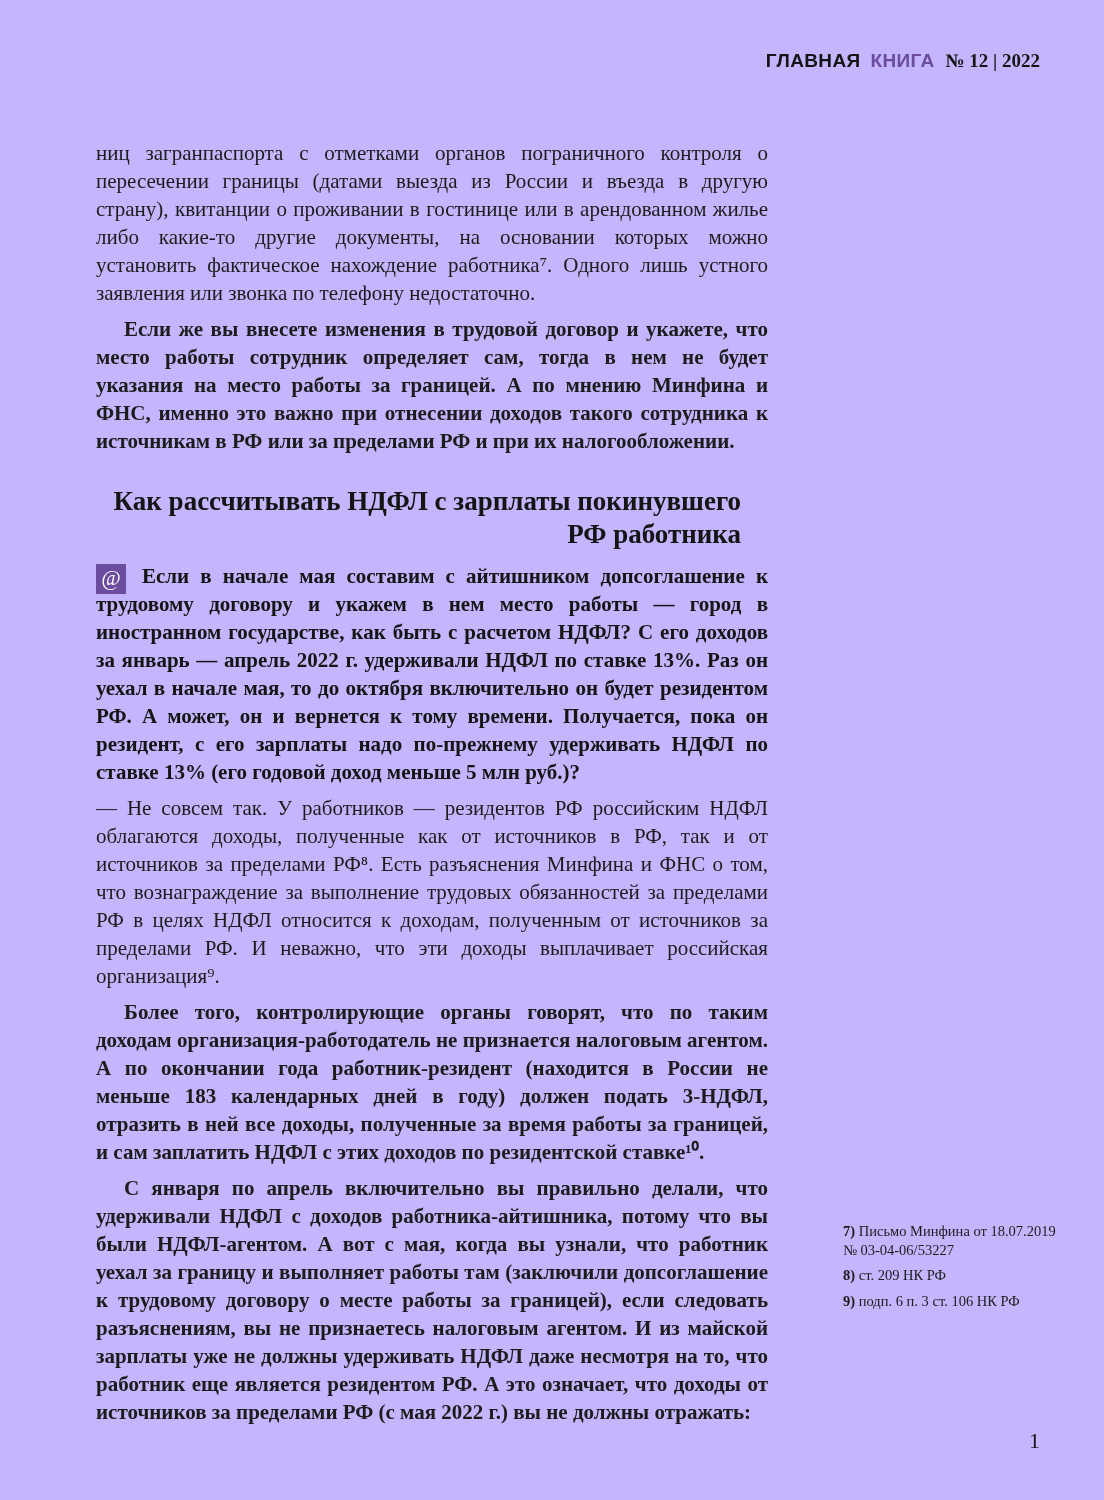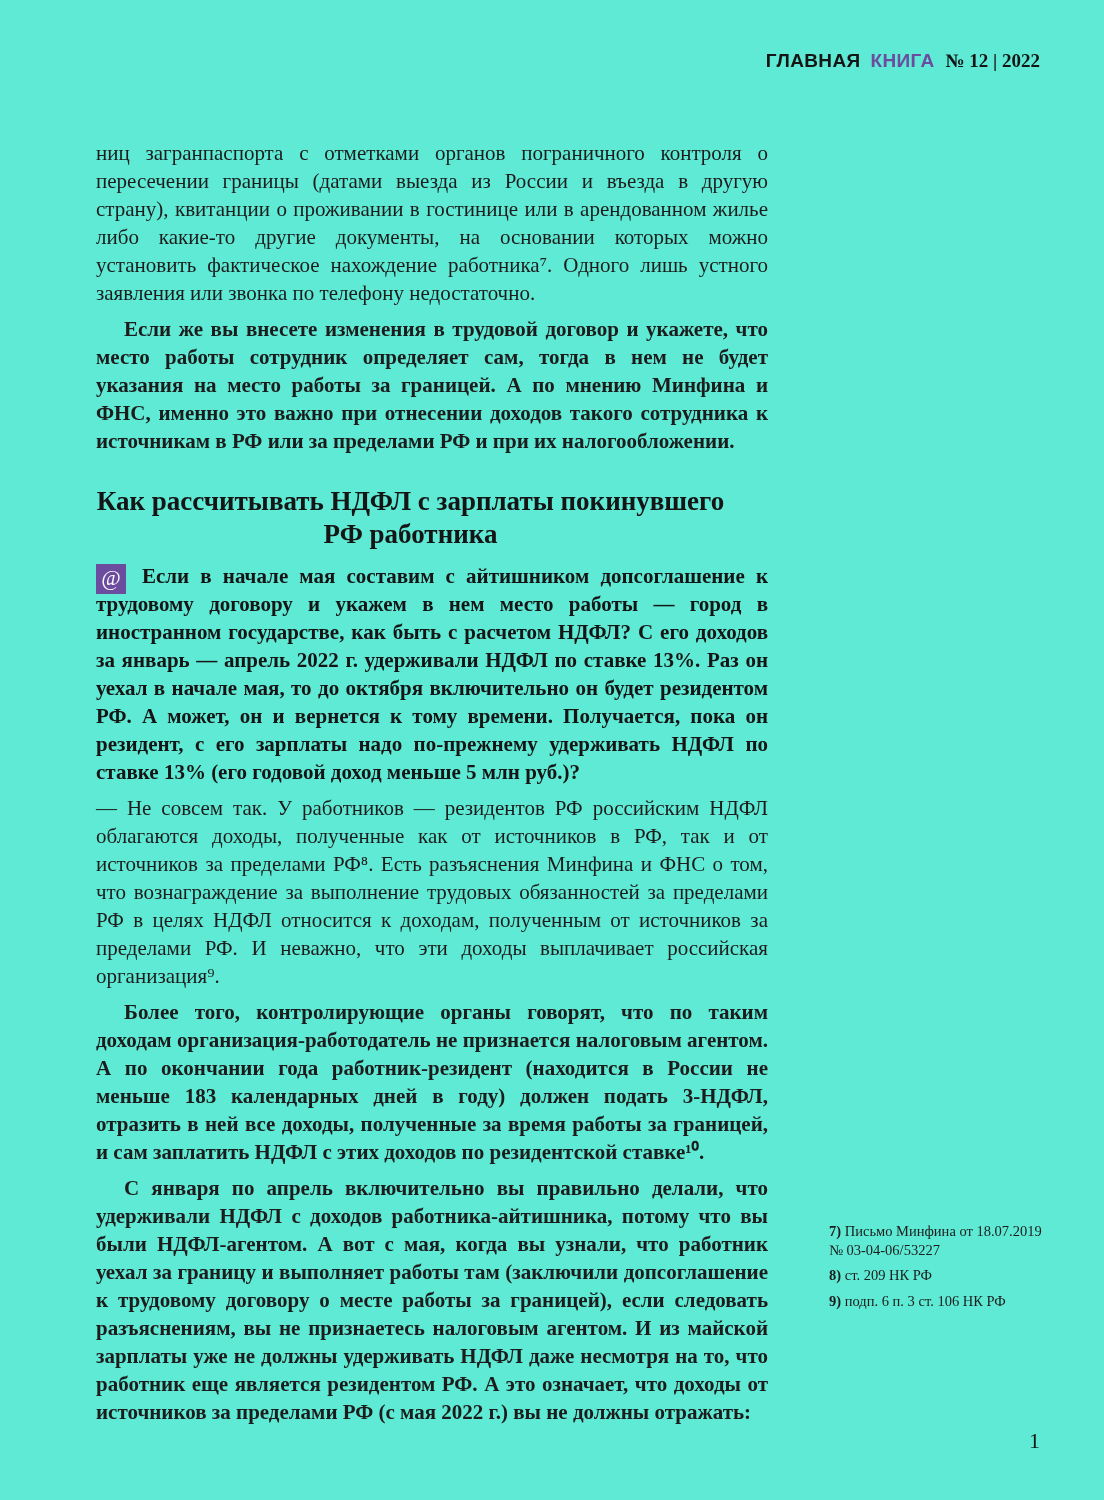--- a/index.html
+++ b/index.html
@@ -2,21 +2,21 @@
 <html style="--purple: #6b4c9e; --ink: #1c1c1c;"><head>
 <meta charset="utf-8">
 <style>
   :root { --purple: #6b4c9e; --ink: #1c1c1c; }
   * { box-sizing: border-box; }
   html, body { margin: 0; padding: 0; background: #ffffff; }
   .page {
     position: relative;
     width: 1104px;
     height: 1500px;
-    background: #5eead4;
+    background: #c4b5fd;
     font-family: "Liberation Serif", serif;
     color: var(--ink);
     overflow: hidden;
   }
 
   
   .masthead {
     position: absolute;
     top: 50px;
     right: 64px;
@@ -47,23 +47,23 @@
     line-height: 28px;
     text-align: justify;
   }
   .main p { margin: 8px; }
   p.indent { text-indent: 28px; font-weight: bold; }
 
   .section-heading {
     font-size: 27px;
     line-height: 33px;
     font-weight: bold;
-    margin: 30px 0 11px 0;
+    margin: 30px 0 11px 8px;
     max-width: 645px;
-    text-align: center;
+    text-align: right;
     color: #151515;
   }
 
   .question {
     position: relative;
     font-weight: bold;
     text-indent: 46px;
     color: #151515;
   }
   .at-badge {
@@ -85,21 +85,21 @@
   
   .footnotes {
     position: absolute;
     left: 825px;
     top: 1222px;
     width: 232px;
     font-size: 14.5px;
     line-height: 18.5px;
     text-align: left;
   }
-  .fn { margin: 0 0 7px 4px; }
+  .fn { margin: 0 0 7px 18px; }
   .fn-num { font-weight: bold; }
 
   .page-number {
     position: absolute;
     top: 1428px;
     right: 64px;
     font-size: 22px;
     color: #151515;
   }
 </style>

